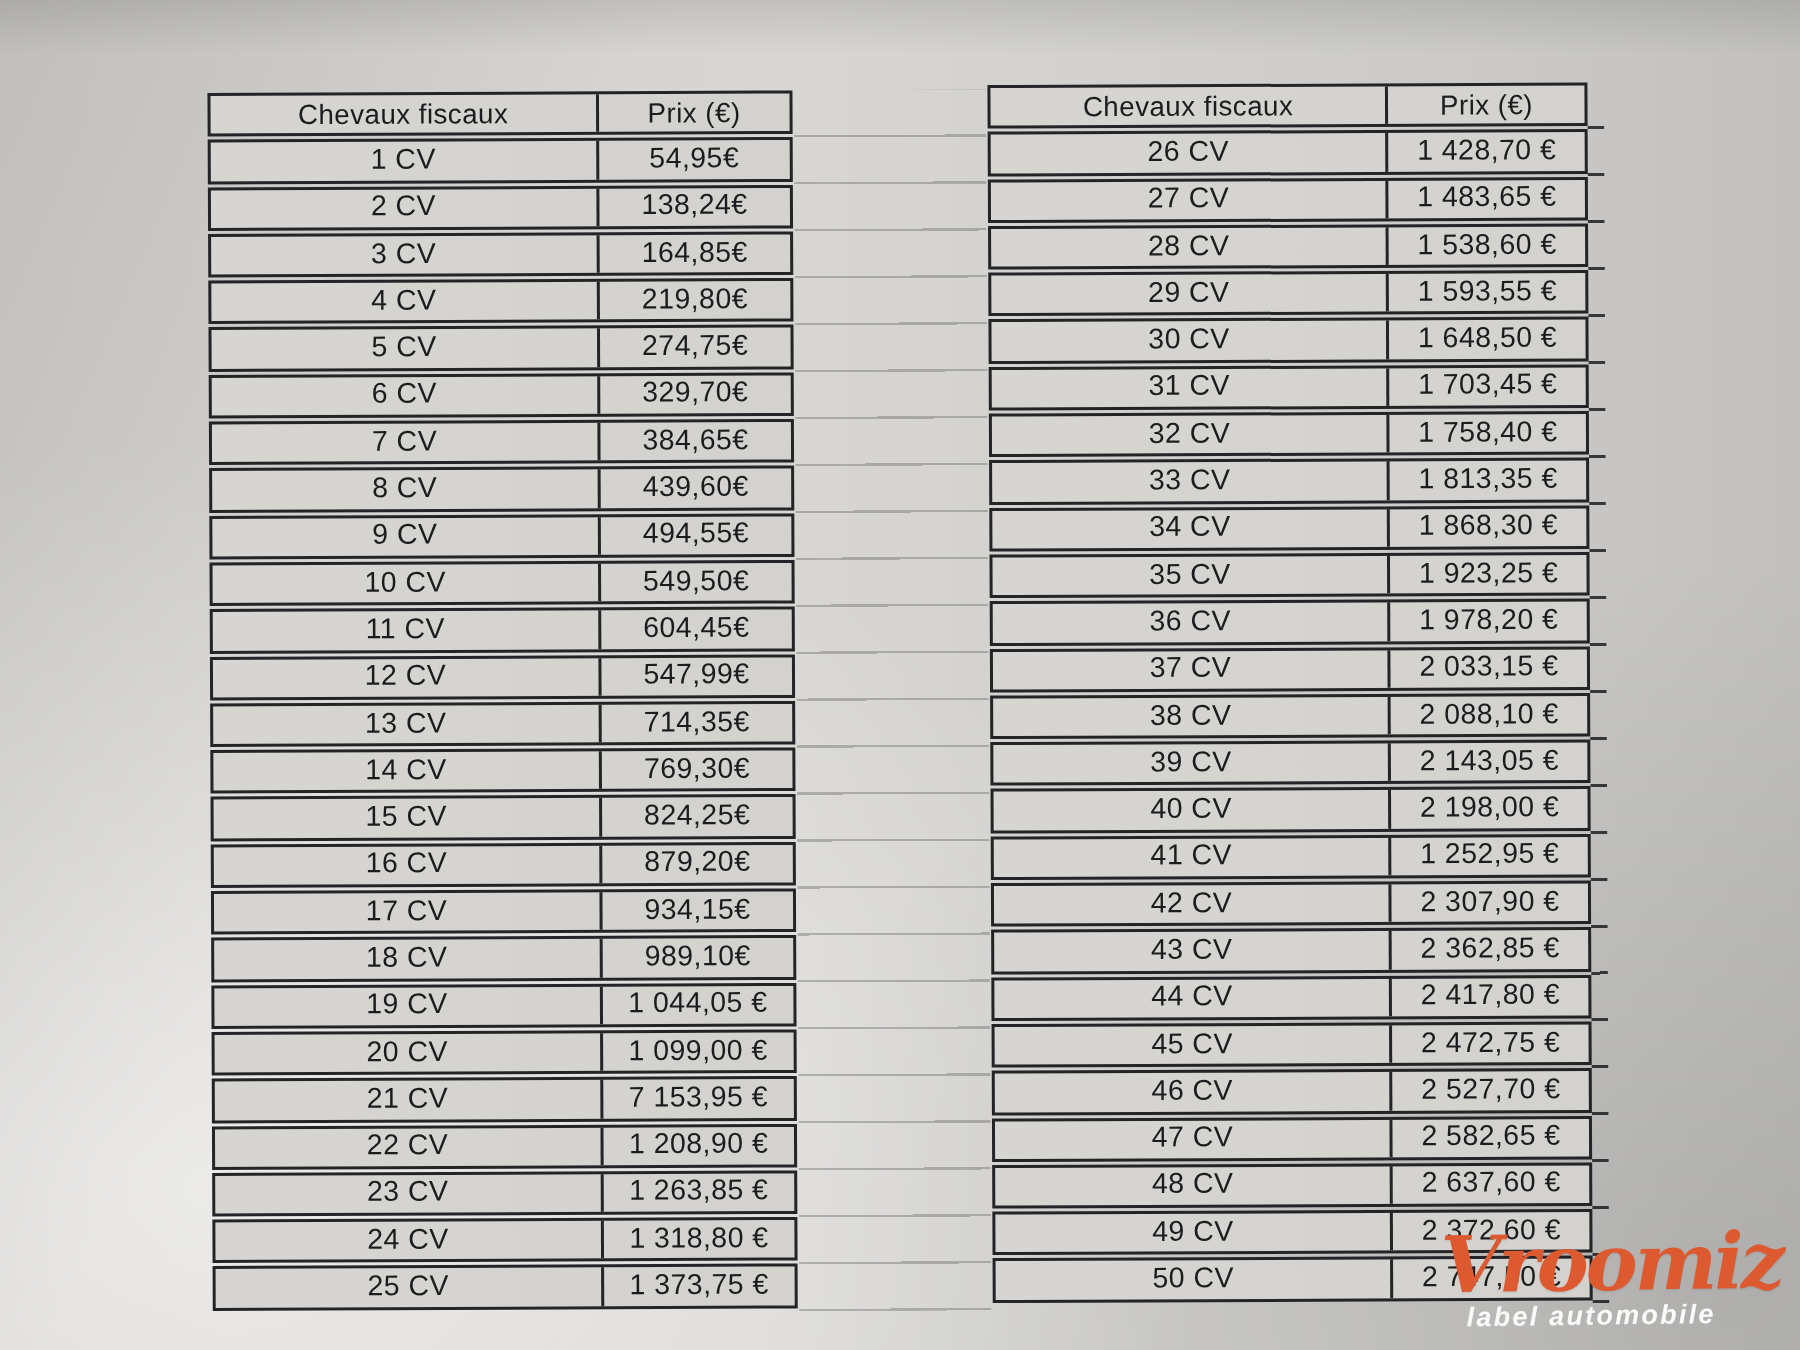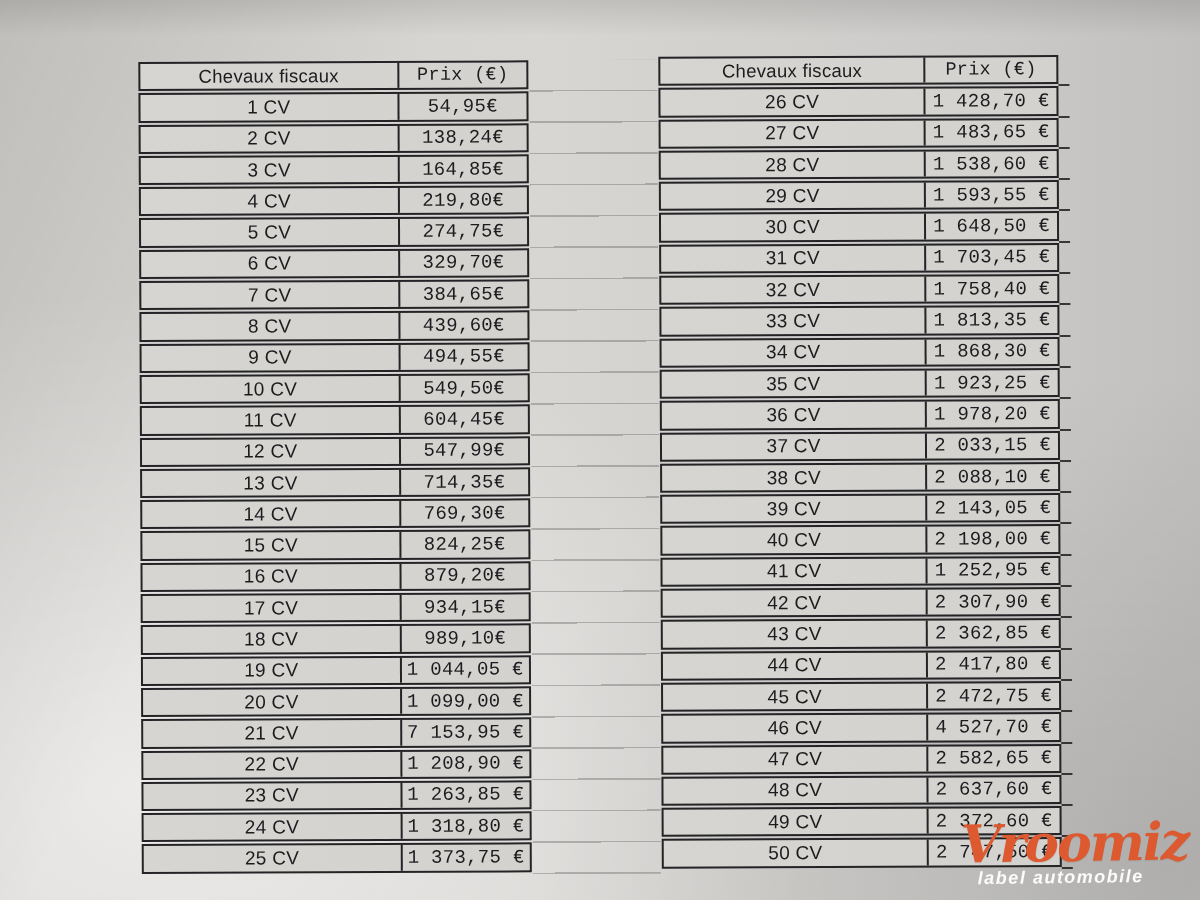--- a/index.html
+++ b/index.html
@@ -45,21 +45,21 @@
     background: linear-gradient(to right, #d7d5d2, #d4d2cf);
   }
   .cell {
     box-sizing: border-box;
     display: flex; align-items: center; justify-content: center;
     white-space: nowrap;
     font-size: 19px; color: #1c1c1f;
     letter-spacing: 0.3px;
   }
   .cell.cv   { width: 66.5%; }
-  .cell.prix { flex: 1; border-left: 2px solid #242427; font-family: Liberation Mono, monospace; }
+  .cell.prix { flex: 1; border-left: 2px solid #242427; }
   .header-row .cell { font-size: 18.5px; }
   .logo {
     position: absolute; right: 14px; bottom: 10px;
     text-align: center; z-index: 5;
     transform: rotate(-0.5deg);
   }
   .logo .brand {
     font-family: "DejaVu Serif", serif;
     font-style: italic; font-weight: bold;
     font-size: 52px; line-height: 1.05;
@@ -273,21 +273,21 @@
         <div class="row">
           <div class="cell cv">44 CV</div>
           <div class="cell prix">2 417,80 €</div>
         </div>
         <div class="row">
           <div class="cell cv">45 CV</div>
           <div class="cell prix">2 472,75 €</div>
         </div>
         <div class="row">
           <div class="cell cv">46 CV</div>
-          <div class="cell prix">4 527,70 €</div>
+          <div class="cell prix">2 527,70 €</div>
         </div>
         <div class="row">
           <div class="cell cv">47 CV</div>
           <div class="cell prix">2 582,65 €</div>
         </div>
         <div class="row">
           <div class="cell cv">48 CV</div>
           <div class="cell prix">2 637,60 €</div>
         </div>
         <div class="row">

